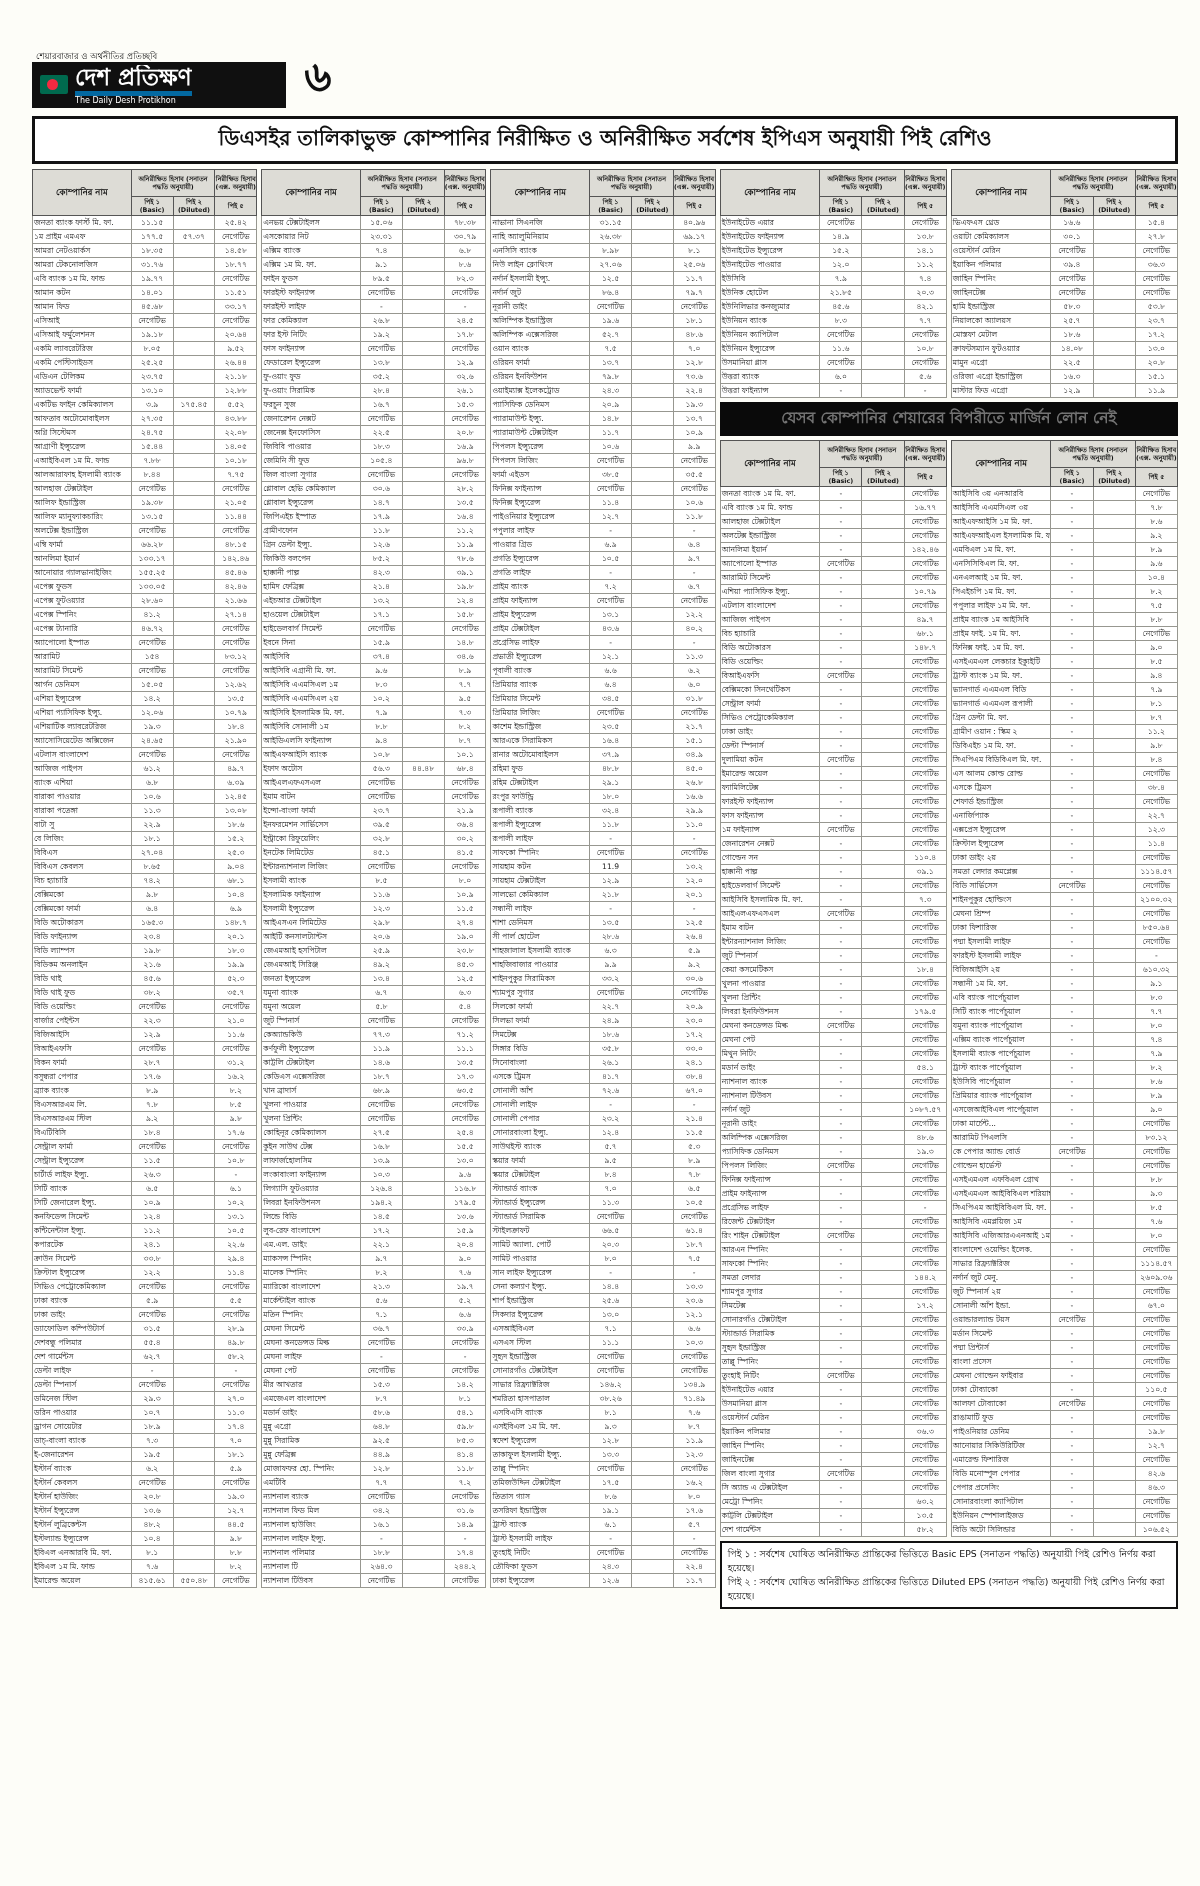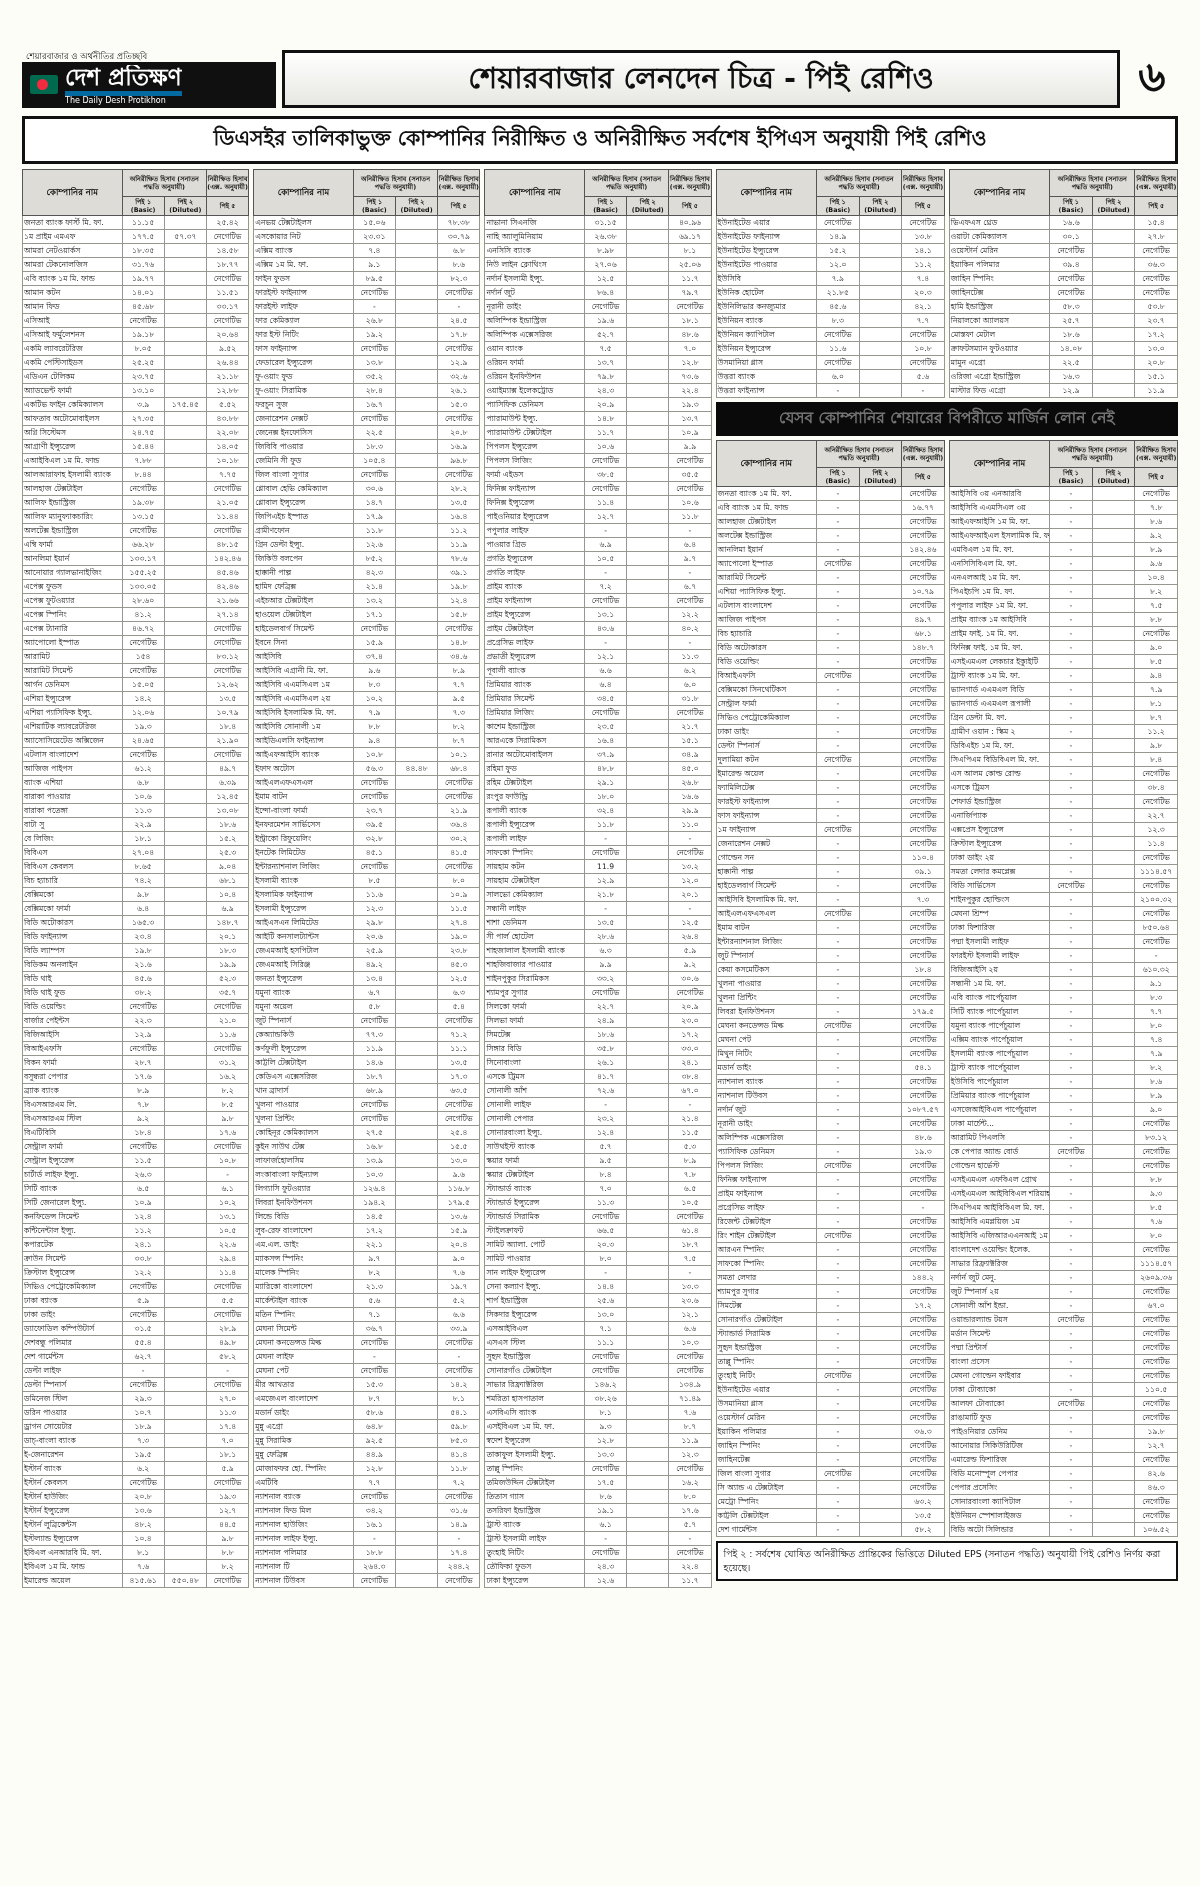--- a/index.html
+++ b/index.html
@@ -1,18 +1,18 @@
 <!DOCTYPE html>
 <html><head>
 <meta charset="utf-8">
 <style>
   *{box-sizing:border-box;margin:0;padding:0}
   body{background:#9a9a9a;font-family:"DejaVu Sans","Liberation Sans",sans-serif}
   #page{position:relative;width:1200px;height:1886px;background:#fdfdf8;margin:0 auto;color:#111;overflow:hidden}
-  #inner{position:absolute;left:22px;right:22px;top:50px}
+  #inner{position:absolute;left:32px;right:22px;top:50px}
   
   .header{display:flex;gap:6px;align-items:stretch;height:58px}
   .logo-wrap{width:254px;display:flex;flex-direction:column}
   .tagline{font-size:8.5px;padding:0 0 1px 4px;white-space:nowrap;overflow:hidden}
   .logo{flex:1;background:#101010;color:#fff;display:flex;align-items:center;gap:7px;padding:3px 8px}
   .flag{width:28px;height:19px;background:#006a4e;border-radius:2px;position:relative;flex:0 0 auto}
   .flag::after{content:"";position:absolute;left:7px;top:4px;width:11px;height:11px;border-radius:50%;background:#f42a41}
   .logo-text{min-width:0}
   .logo-title{font-size:23px;font-weight:bold;line-height:1.05;white-space:nowrap;overflow:hidden}
   .logo-sub{font-size:8px;border-top:5px solid #0369a1;margin-top:2px;white-space:nowrap;overflow:hidden}
@@ -51,21 +51,20 @@
       <div class="logo-wrap">
         <div class="tagline">শেয়ারবাজার ও অর্থনীতির প্রতিচ্ছবি</div>
         <div class="logo">
           <span class="flag"></span>
           <div class="logo-text">
             <div class="logo-title">দেশ প্রতিক্ষণ</div>
             <div class="logo-sub">The Daily Desh Protikhon</div>
           </div>
         </div>
       </div>
-      <div class="title-box">শেয়ারবাজার লেনদেন চিত্র - পিই রেশিও</div>
       <div class="pagenum">৬</div>
     </div>
 
     <div class="main-heading">ডিএসইর তালিকাভুক্ত কোম্পানির নিরীক্ষিত ও অনিরীক্ষিত সর্বশেষ ইপিএস অনুযায়ী পিই রেশিও</div>
 
     <div class="cols">
 
       <div class="col">
         <table>
           <colgroup>
@@ -3060,19 +3059,20 @@
                     <td class="val">-</td>
                     <td class="val"></td>
                     <td class="val">১০৬.৫২</td>
                   </tr>
                 </tbody>
             </table>
           </div>
         </div>
 
         <div class="footnote">
+          <div>পিই ১ : সর্বশেষ ঘোষিত অনিরীক্ষিত প্রান্তিকের ভিত্তিতে Basic EPS (সনাতন পদ্ধতি) অনুযায়ী পিই রেশিও নির্ণয় করা হয়েছে।</div>
           <div>পিই ২ : সর্বশেষ ঘোষিত অনিরীক্ষিত প্রান্তিকের ভিত্তিতে Diluted EPS (সনাতন পদ্ধতি) অনুযায়ী পিই রেশিও নির্ণয় করা হয়েছে।</div>
         </div>
       </div>
 
     </div>
   </div>
 </div>
 
 </body></html>

